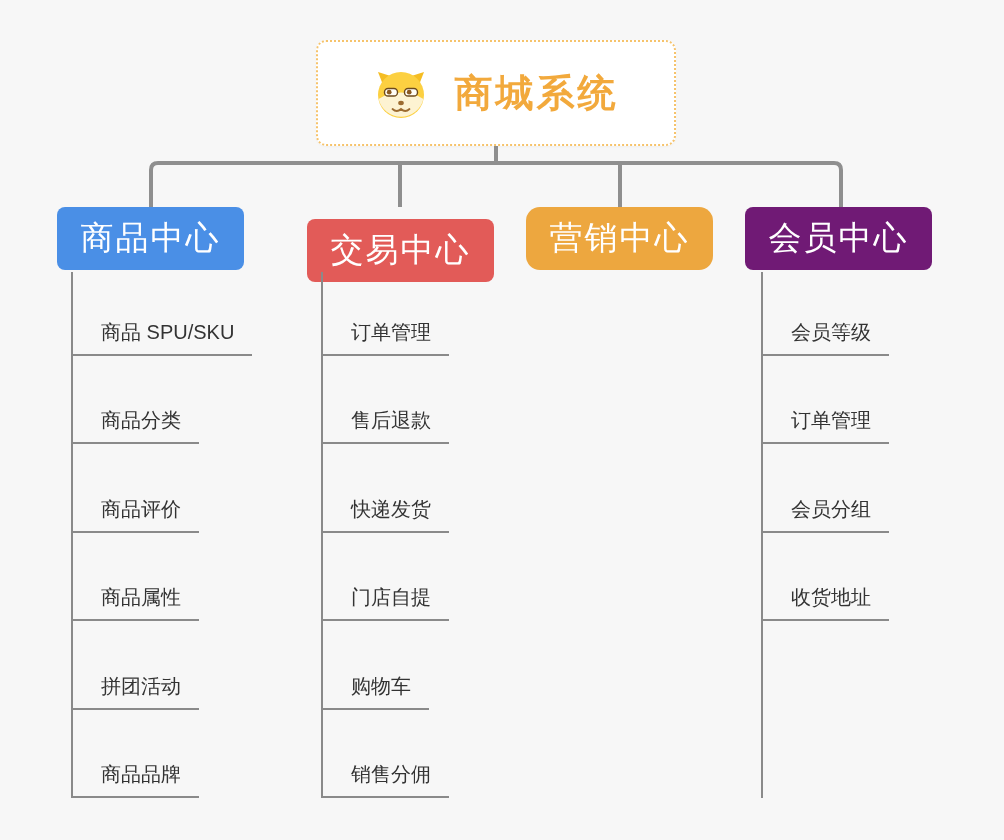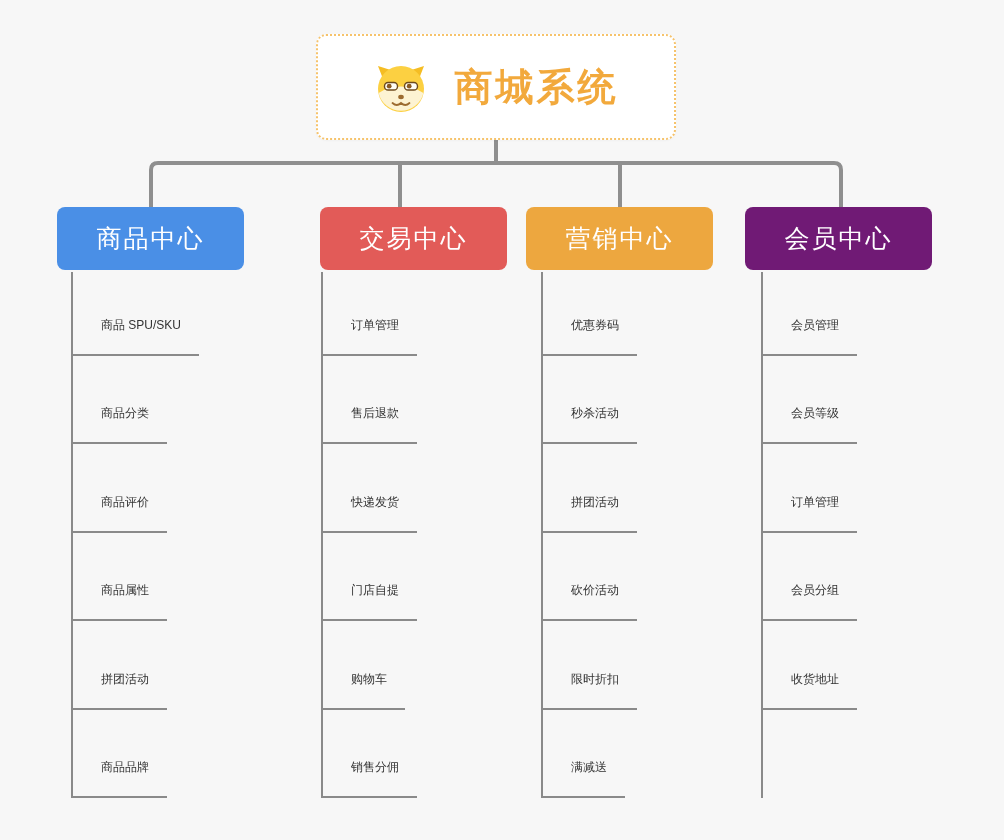--- a/index.html
+++ b/index.html
@@ -9,63 +9,63 @@
     font-family:"Liberation Sans","DejaVu Sans",sans-serif;
     overflow:hidden;
   }
   .canvas{position:relative;width:1004px;height:840px;background:#f7f7f7;}
 
   
   .connectors{position:absolute;left:0;top:0;width:1004px;height:840px;pointer-events:none;}
 
   
   .root-node{
-    position:absolute;left:316px;top:34px;width:360px;height:106px;
+    position:absolute;left:316px;top:40px;width:360px;height:106px;
     background:#ffffff;border:2px dotted #f6c36b;border-radius:10px;
     box-sizing:border-box;
     display:flex;align-items:center;justify-content:center;gap:27px;
     box-shadow:0 1px 2px rgba(0,0,0,0.03);
   }
   .root-title{
     font-size:38px;font-weight:600;color:#f2a93c;letter-spacing:3px;line-height:1;
   }
   .root-icon{width:54px;height:50px;display:block;}
 
   
   .branch-header{
     position:absolute;top:207px;width:187px;height:63px;
     border-radius:8px;
     display:flex;align-items:center;justify-content:center;
-    color:#ffffff;font-size:25px;font-weight:500;letter-spacing:2px;
+    color:#ffffff;font-size:33px;font-weight:500;letter-spacing:2px;
   }
   .bh-0{left:57px;}
-  .bh-1{left:320px;}
-  .bh-2{left:526px;}
+  .bh-1{left:307px;margin-top:12px;}
+  .bh-2{left:526px;border-radius:14px;}
   .bh-3{left:745px;}
 
   
   .branch-list{
     position:absolute;top:272px;height:526px;
     border-left:2px solid #8a8a8a;
     box-sizing:content-box;
   }
   .bl-0{left:71px;}
   .bl-1{left:321px;}
   .bl-2{left:541px;}
   .bl-3{left:761px;}
   .row{
     height:88.5px;
     display:flex;align-items:flex-end;
   }
   .row:first-child{height:83.5px;}
   .item-label{
     display:inline-block;
-    padding:0 18px 21px 28px;
+    padding:0 18px 10px 28px;
     border-bottom:2px solid #8a8a8a;
-    font-size:12px;color:#333333;
+    font-size:20px;color:#333333;
     white-space:nowrap;
     line-height:1.15;
   }
 </style>
 </head>
 <body>
 
 <div class="canvas">
 
   <svg class="connectors" viewBox="0 0 1004 840" xmlns="http://www.w3.org/2000/svg">
@@ -141,45 +141,22 @@
         <span class="item-label">门店自提</span>
       </div>
     <div class="row">
         <span class="item-label">购物车</span>
       </div>
     <div class="row">
         <span class="item-label">销售分佣</span>
       </div>
   </div>
 
-  <div class="branch-list bl-2">
-    <div class="row">
-        <span class="item-label">优惠券码</span>
-      </div>
-    <div class="row">
-        <span class="item-label">秒杀活动</span>
-      </div>
-    <div class="row">
-        <span class="item-label">拼团活动</span>
-      </div>
-    <div class="row">
-        <span class="item-label">砍价活动</span>
-      </div>
-    <div class="row">
-        <span class="item-label">限时折扣</span>
-      </div>
-    <div class="row">
-        <span class="item-label">满减送</span>
-      </div>
-  </div>
 
   <div class="branch-list bl-3">
-    <div class="row">
-        <span class="item-label">会员管理</span>
-      </div>
     <div class="row">
         <span class="item-label">会员等级</span>
       </div>
     <div class="row">
         <span class="item-label">订单管理</span>
       </div>
     <div class="row">
         <span class="item-label">会员分组</span>
       </div>
     <div class="row">

